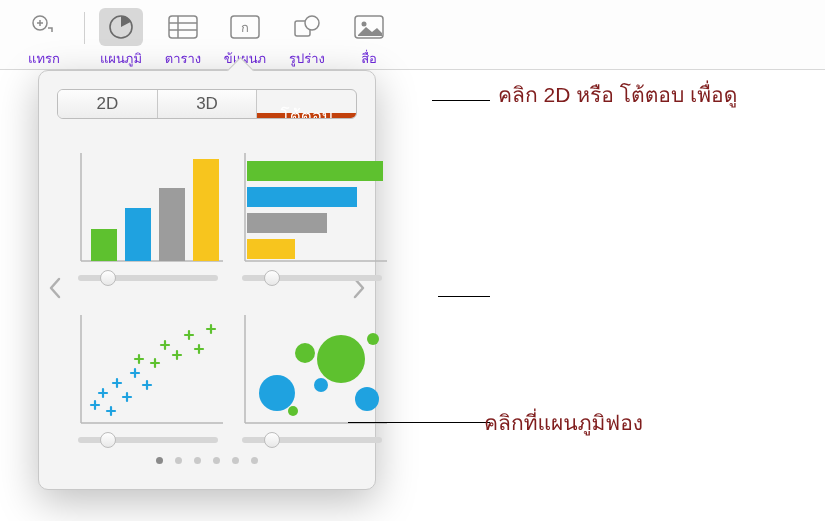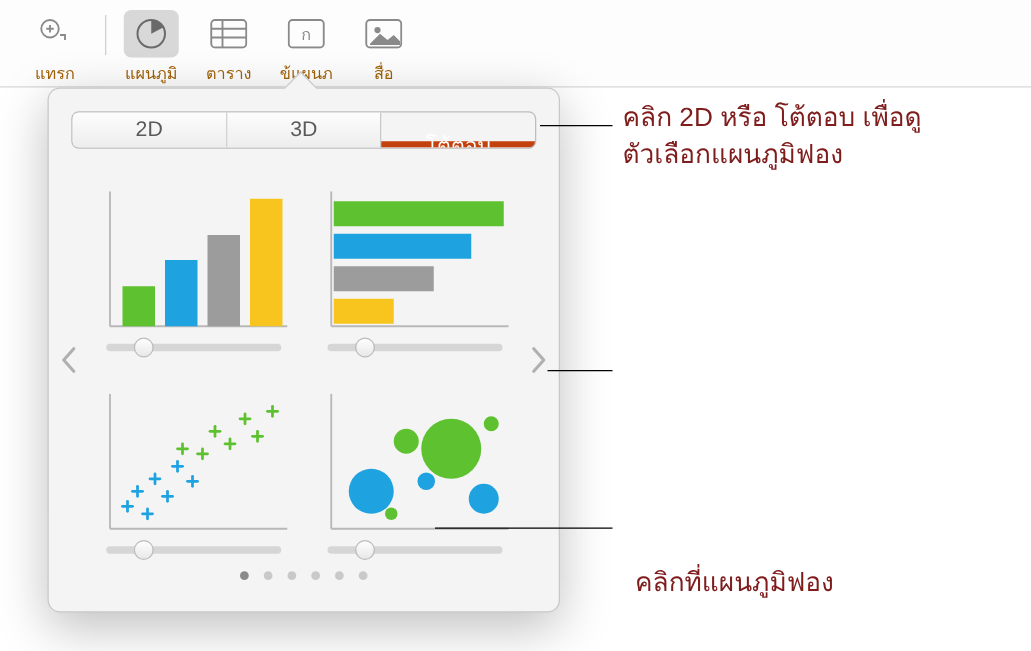--- a/index.html
+++ b/index.html
@@ -36,34 +36,34 @@
       display: flex;
       align-items: center;
       justify-content: center;
       border-radius: 6px;
     }
     .tool-icon-wrap.active {
       background: #d8d8d8;
     }
     .tool-label {
       font-size: 13px;
-      color: #a16207;
+      color: #6d28d9;
       margin-top: 2px;
     }
     .divider {
       width: 1px;
       height: 32px;
       background: #d0d0d0;
       margin: 4px 14px 0 0;
     }
     .popover {
       position: absolute;
       left: 38px;
       top: 70px;
-      width: 410px;
+      width: 338px;
       height: 420px;
       background: #f4f4f4;
       border: 1px solid #c8c8c8;
       border-radius: 10px;
       box-shadow: 0 12px 40px rgba(0,0,0,0.25);
     }
     .popover::before {
       content: "";
       position: absolute;
       top: -10px;
@@ -231,20 +231,29 @@
   <div class="tool-item">
     <div class="tool-icon-wrap">
       <svg width="30" height="24" viewBox="0 0 30 24">
           <rect x="1" y="1" width="28" height="22" rx="3" fill="none" stroke="#8a8a8a" stroke-width="1.5"></rect>
           <text x="15" y="17" text-anchor="middle" font-size="13" fill="#8a8a8a">ก</text>
         </svg>
     </div>
     <span class="tool-label">ข้แผนภ</span>
   </div>
 
+  <div class="tool-item">
+    <div class="tool-icon-wrap">
+      <svg width="28" height="26" viewBox="0 0 28 26">
+          <rect x="2" y="7" width="15" height="15" rx="2" fill="none" stroke="#8a8a8a" stroke-width="1.5"></rect>
+          <circle cx="19" cy="9" r="7" fill="#fdfdfd" stroke="#8a8a8a" stroke-width="1.5"></circle>
+        </svg>
+    </div>
+    <span class="tool-label">รูปร่าง</span>
+  </div>
 
   <div class="tool-item">
     <div class="tool-icon-wrap">
       <svg width="30" height="24" viewBox="0 0 30 24">
           <rect x="1" y="1" width="28" height="22" rx="3" fill="none" stroke="#8a8a8a" stroke-width="1.5"></rect>
           <circle cx="10" cy="9" r="2.5" fill="#8a8a8a"></circle>
           <path d="M4 20 L12 12 L18 17 L23 13 L28 18 L28 21 L4 21 Z" fill="#8a8a8a"></path>
         </svg>
     </div>
     <span class="tool-label">สื่อ</span>
@@ -377,23 +386,22 @@
     <div class="dot"></div>
     <div class="dot"></div>
     <div class="dot"></div>
   </div>
 </div>
 
 <div class="callouts">
   <div class="callout-line" style="left:-16px; top:100px; width:58px;"></div>
   <div class="callout-text" style="top:80px; left:50px;">
     <span>คลิก 2D หรือ โต้ตอบ เพื่อดู</span><br>
-    <span>ตัวเลือกแผนภูมิฟอง</span>
   </div>
 
   <div class="callout-line" style="left:-10px; top:296px; width:52px;"></div>
   <div class="callout-text" style="top:278px; left:50px;">
     <br>
   </div>
 
   <div class="callout-line" style="left:-100px; top:422px; width:142px;"></div>
-  <div class="callout-text" style="top:408px; left:60px;margin-top:44px;">คลิกที่แผนภูมิฟอง</div>
+  <div class="callout-text" style="top:408px; left:36px;">คลิกที่แผนภูมิฟอง</div>
 </div>
 
 </body></html>

